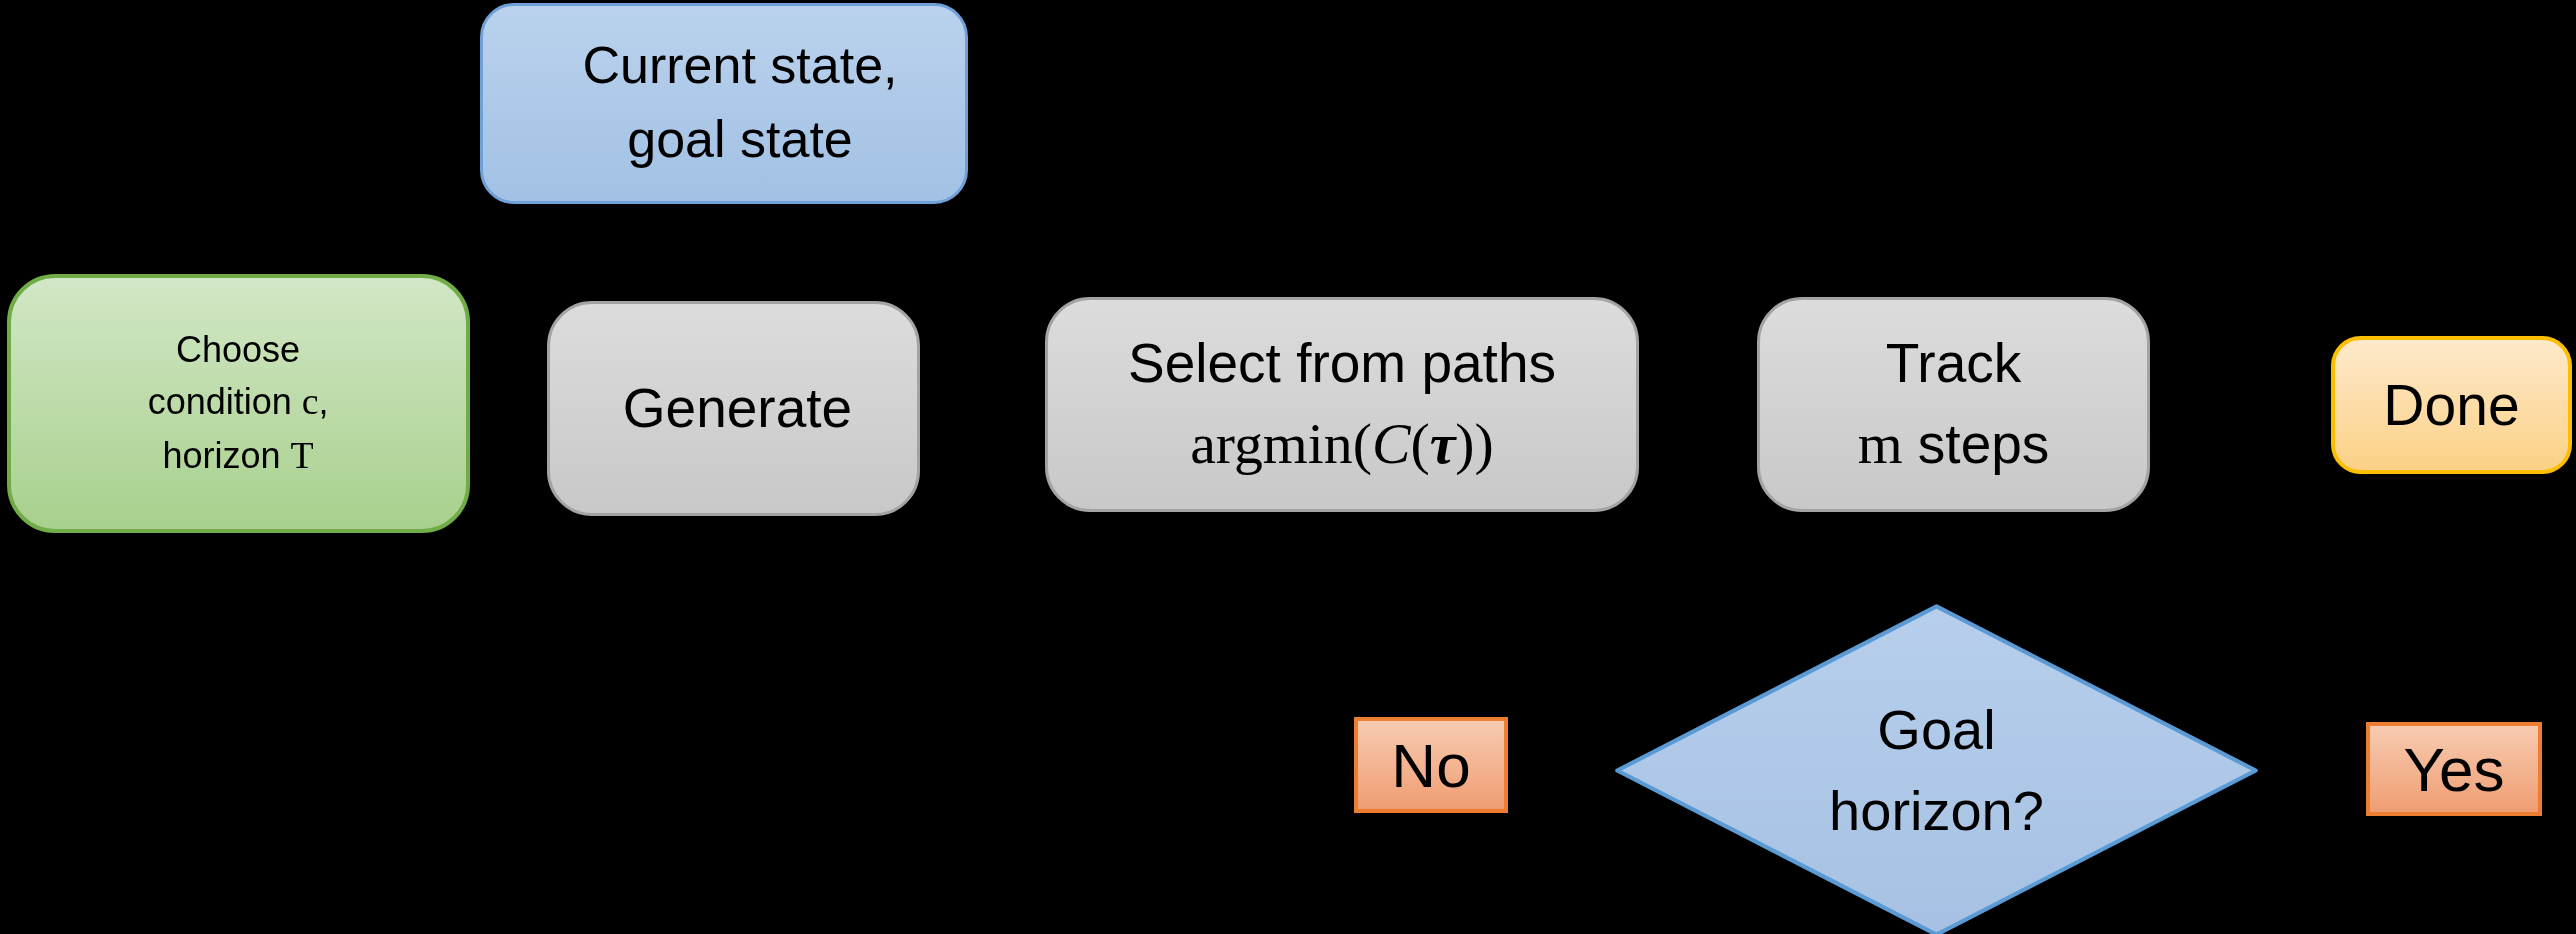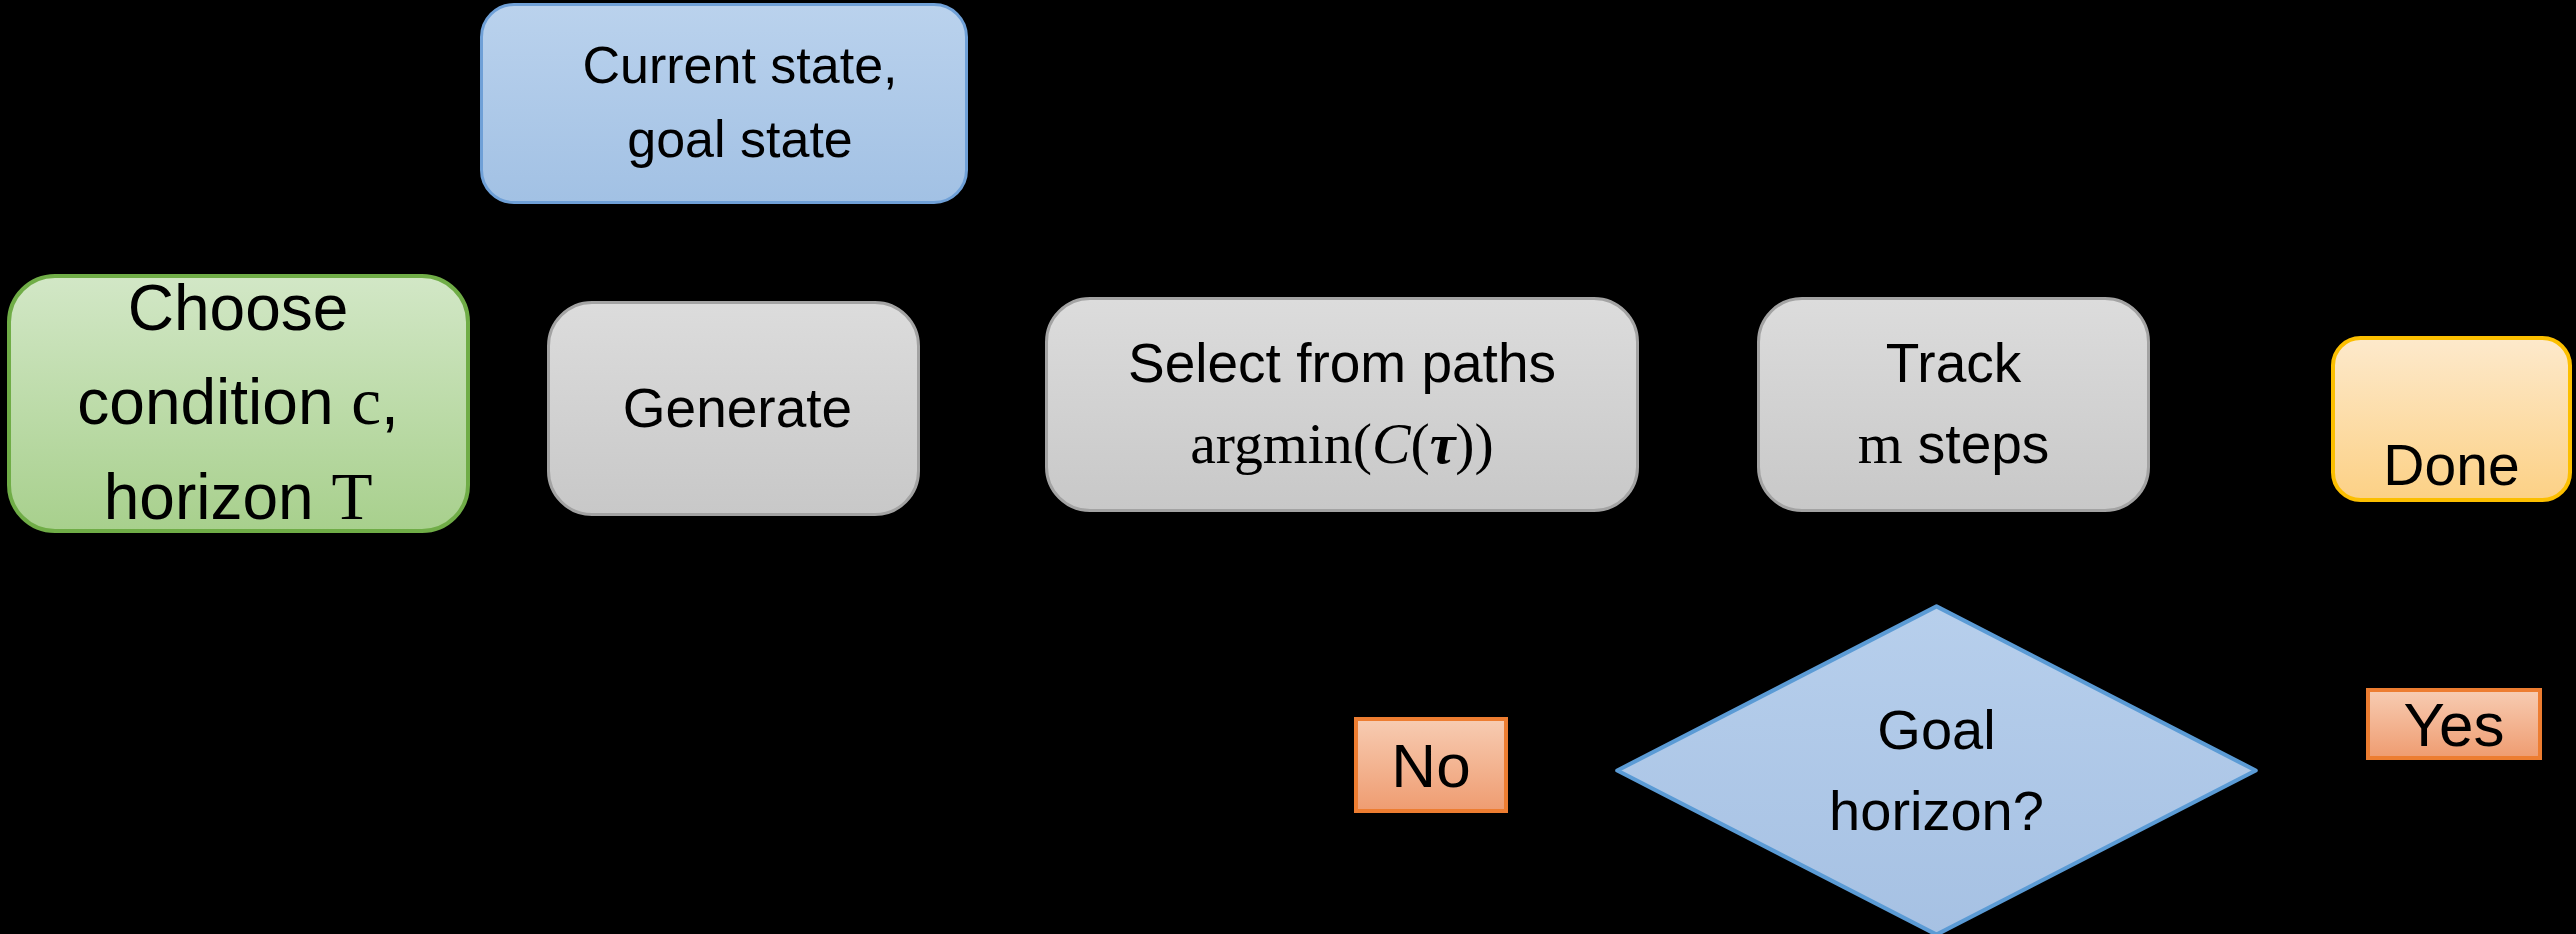--- a/index.html
+++ b/index.html
@@ -40,47 +40,46 @@
     border-radius: 34px;
     border: 3.3px solid #6fa0d7;
     background: linear-gradient(to bottom, #bad2ed 0%, #a2c1e4 100%);
     font-size: 52px; line-height: 1.42; padding-left: 32px;
   }
   .box-green {
     left: 6.6px; top: 274px; width: 463px; height: 259px;
     border-radius: 48px;
     border: 4.1px solid #70ad47;
     background: linear-gradient(to bottom, #d2e7c6 0%, #a8d08d 100%);
-    font-size: 64px; line-height: 1.42;
+    font-size: 36px; line-height: 1.42;
   }
   .box-gray {
     border-radius: 45px;
     border: 3.3px solid #a3a3a3;
     background: linear-gradient(to bottom, #dcdcdc 0%, #c8c8c8 100%);
     font-size: 55px; line-height: 1.42;
   }
   #node-generate { left: 547px;  top: 301px; width: 373px; height: 215px; padding-left: 8px; }
   #node-select   { left: 1045px; top: 297px; width: 594px; height: 215px; }
   #node-track    { left: 1757px; top: 297px; width: 393px; height: 215px; }
   .box-amber {
-    left: 2331px; top: 336px; width: 241px; height: 166px;
+    left: 2331px; top: 336px; width: 241px; height: 138px;
     border-radius: 29.6px;
     border: 4.1px solid #fcbf00;
     background: linear-gradient(to bottom, #fde9cb 0%, #fcd186 100%);
     font-size: 57px;
-    justify-content: flex-end;
   }
   .box-orange {
     border-radius: 0;
     border: 4.9px solid #ed7d31;
     background: linear-gradient(to bottom, #f7cbb1 0%, #ef9d72 100%);
     font-size: 62px;
   }
   #node-no  { left: 1354px; top: 717px; width: 154px; height: 96px; }
-  #node-yes { left: 2366px; top: 688px; width: 176px; height: 72px; }
+  #node-yes { left: 2366px; top: 722px; width: 176px; height: 94px; }
 
   #diamond-svg {
     position: absolute;
     left: 1614px; top: 603px;
     width: 645px; height: 335px;
   }
   #node-goal {
     left: 1617px; top: 606px; width: 639px; height: 328px;
     font-size: 56px; line-height: 1.45;
     background: transparent; border: none;

